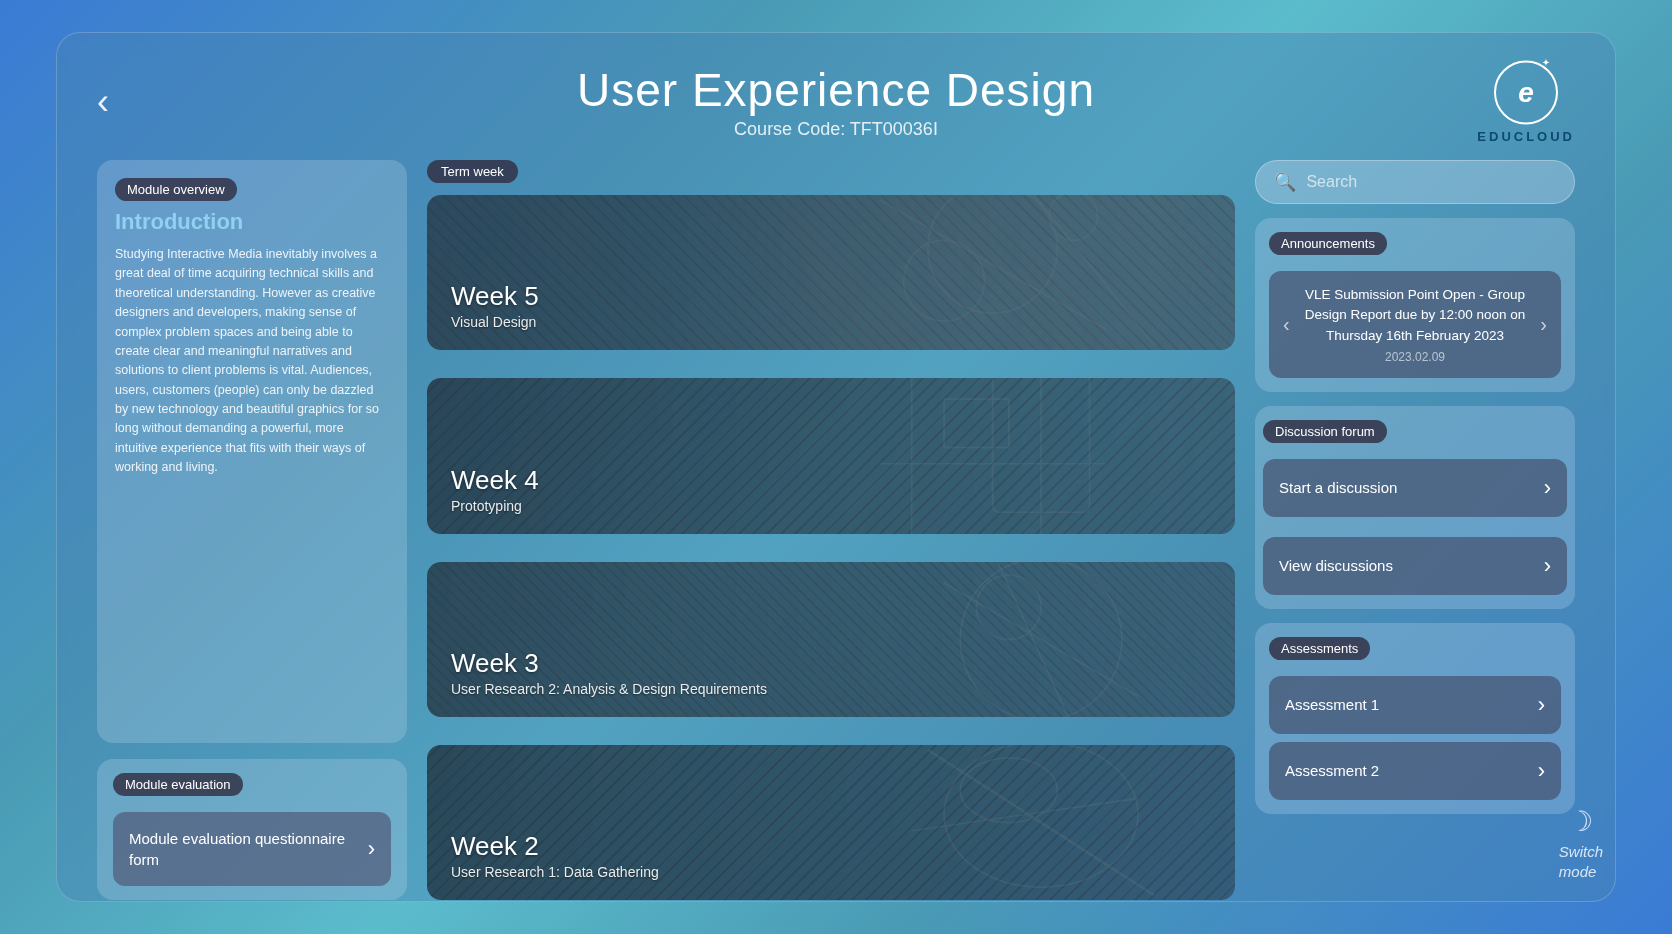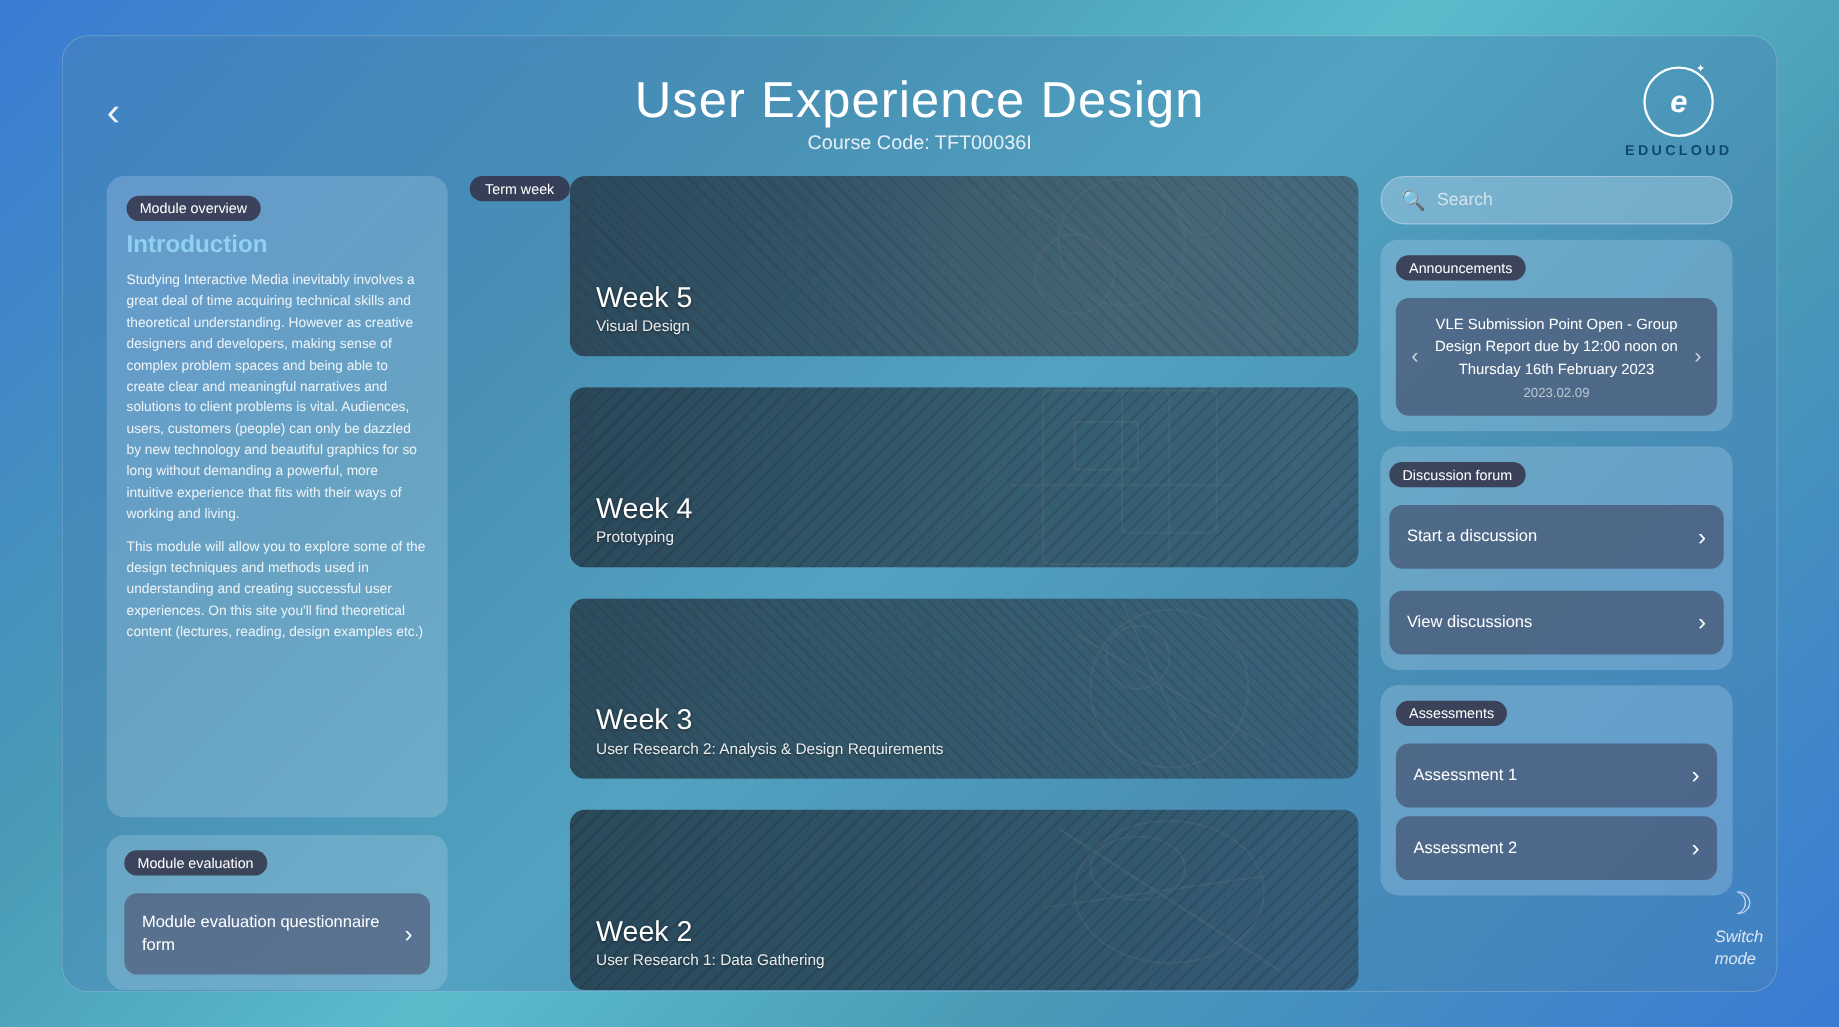--- a/index.html
+++ b/index.html
@@ -183,21 +183,21 @@
     .chevron-right {
       color: white;
       font-size: 22px;
       font-weight: 300;
     }
 
     
     .middle-panel {
       flex: 1;
       display: flex;
-      flex-direction: row;
+      flex-direction: column;
     }
 
     .term-week-label {
       display: inline-block;
       background: rgba(50,50,70,0.85);
       color: white;
       font-size: 13px;
       padding: 4px 14px;
       border-radius: 20px;
       margin-bottom: 12px;
@@ -477,21 +477,20 @@
 
   <div class="main-layout">
 
     <div class="left-panel">
 
       <div class="module-overview-box">
         <span class="section-label">Module overview</span>
         <h2 class="intro-title">Introduction</h2>
         <div class="intro-text">
           <p>Studying Interactive Media inevitably involves a great deal of time acquiring technical skills and theoretical understanding. However as creative designers and developers, making sense of complex problem spaces and being able to create clear and meaningful narratives and solutions to client problems is vital. Audiences, users, customers (people) can only be dazzled by new technology and beautiful graphics for so long without demanding a powerful, more intuitive experience that fits with their ways of working and living.</p>
-          <p>This module will allow you to explore some of the design techniques and methods used in understanding and creating successful user experiences. On this site you'll find theoretical content (lectures, reading, design examples etc.)</p>
         </div>
       </div>
 
       <div class="module-eval-box">
         <span class="section-label">Module evaluation</span>
         <div class="eval-link">
           <span class="eval-link-text">Module evaluation questionnaire form</span>
           <span class="chevron-right">›</span>
         </div>
       </div>

